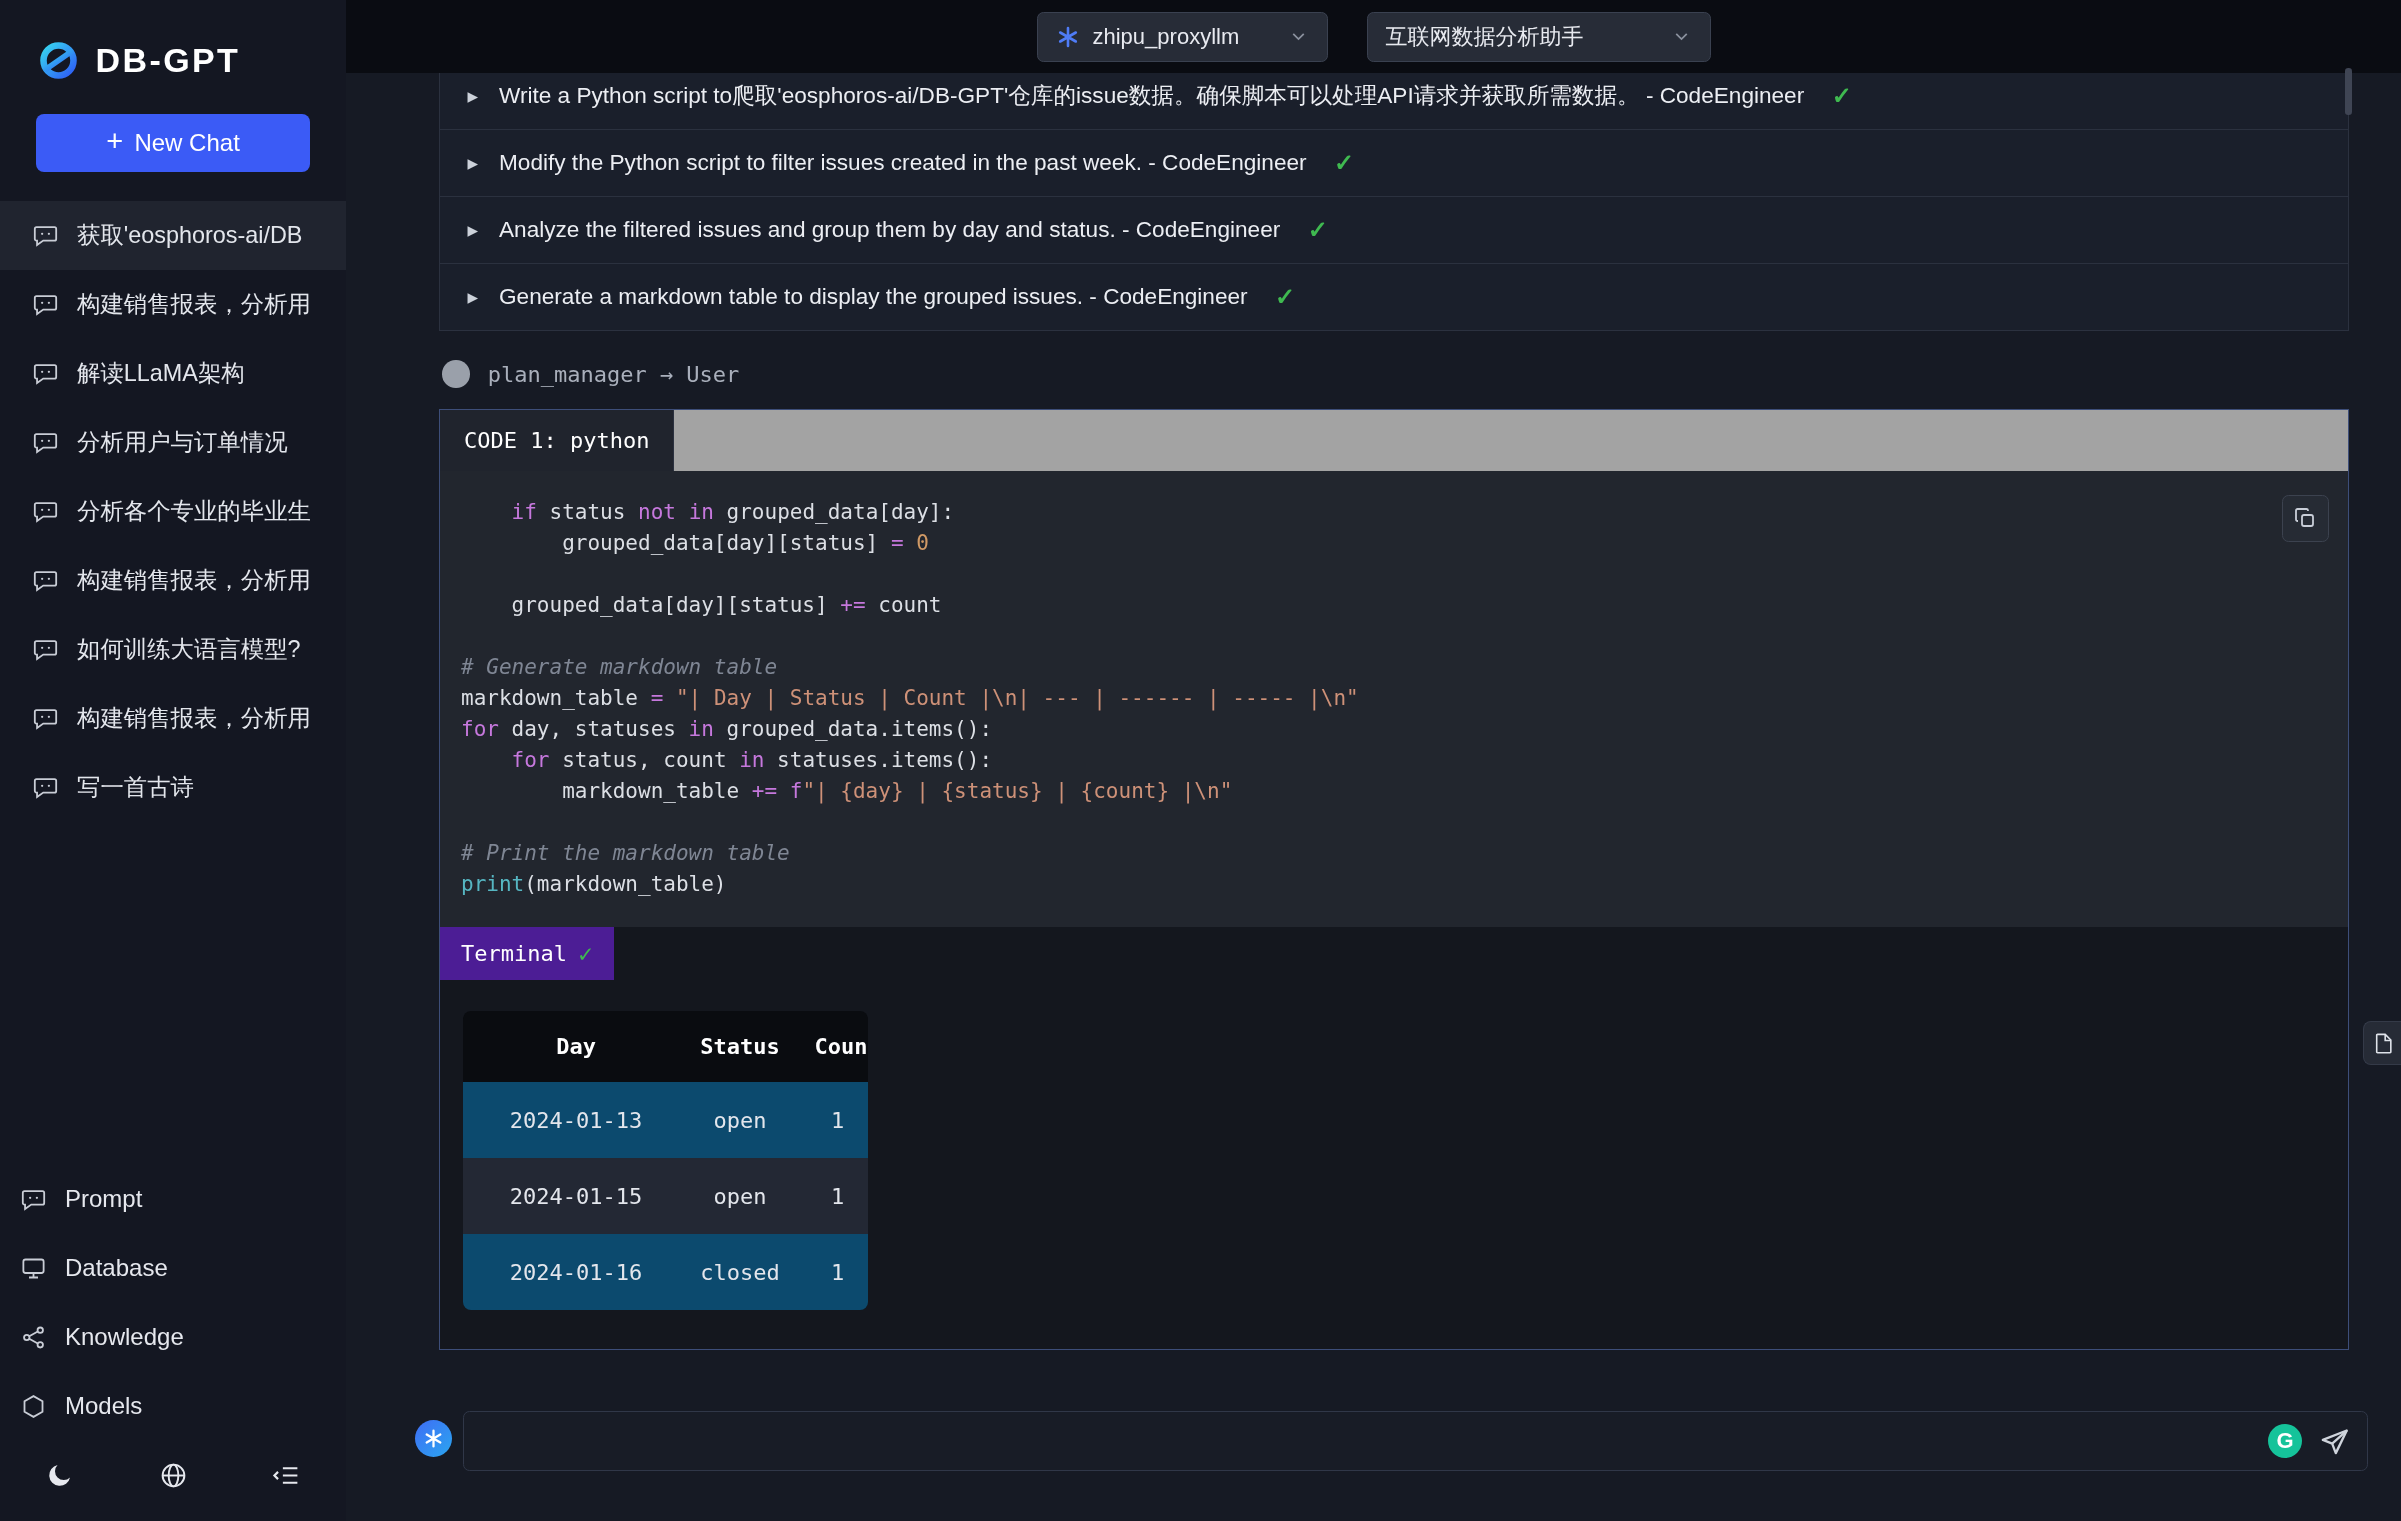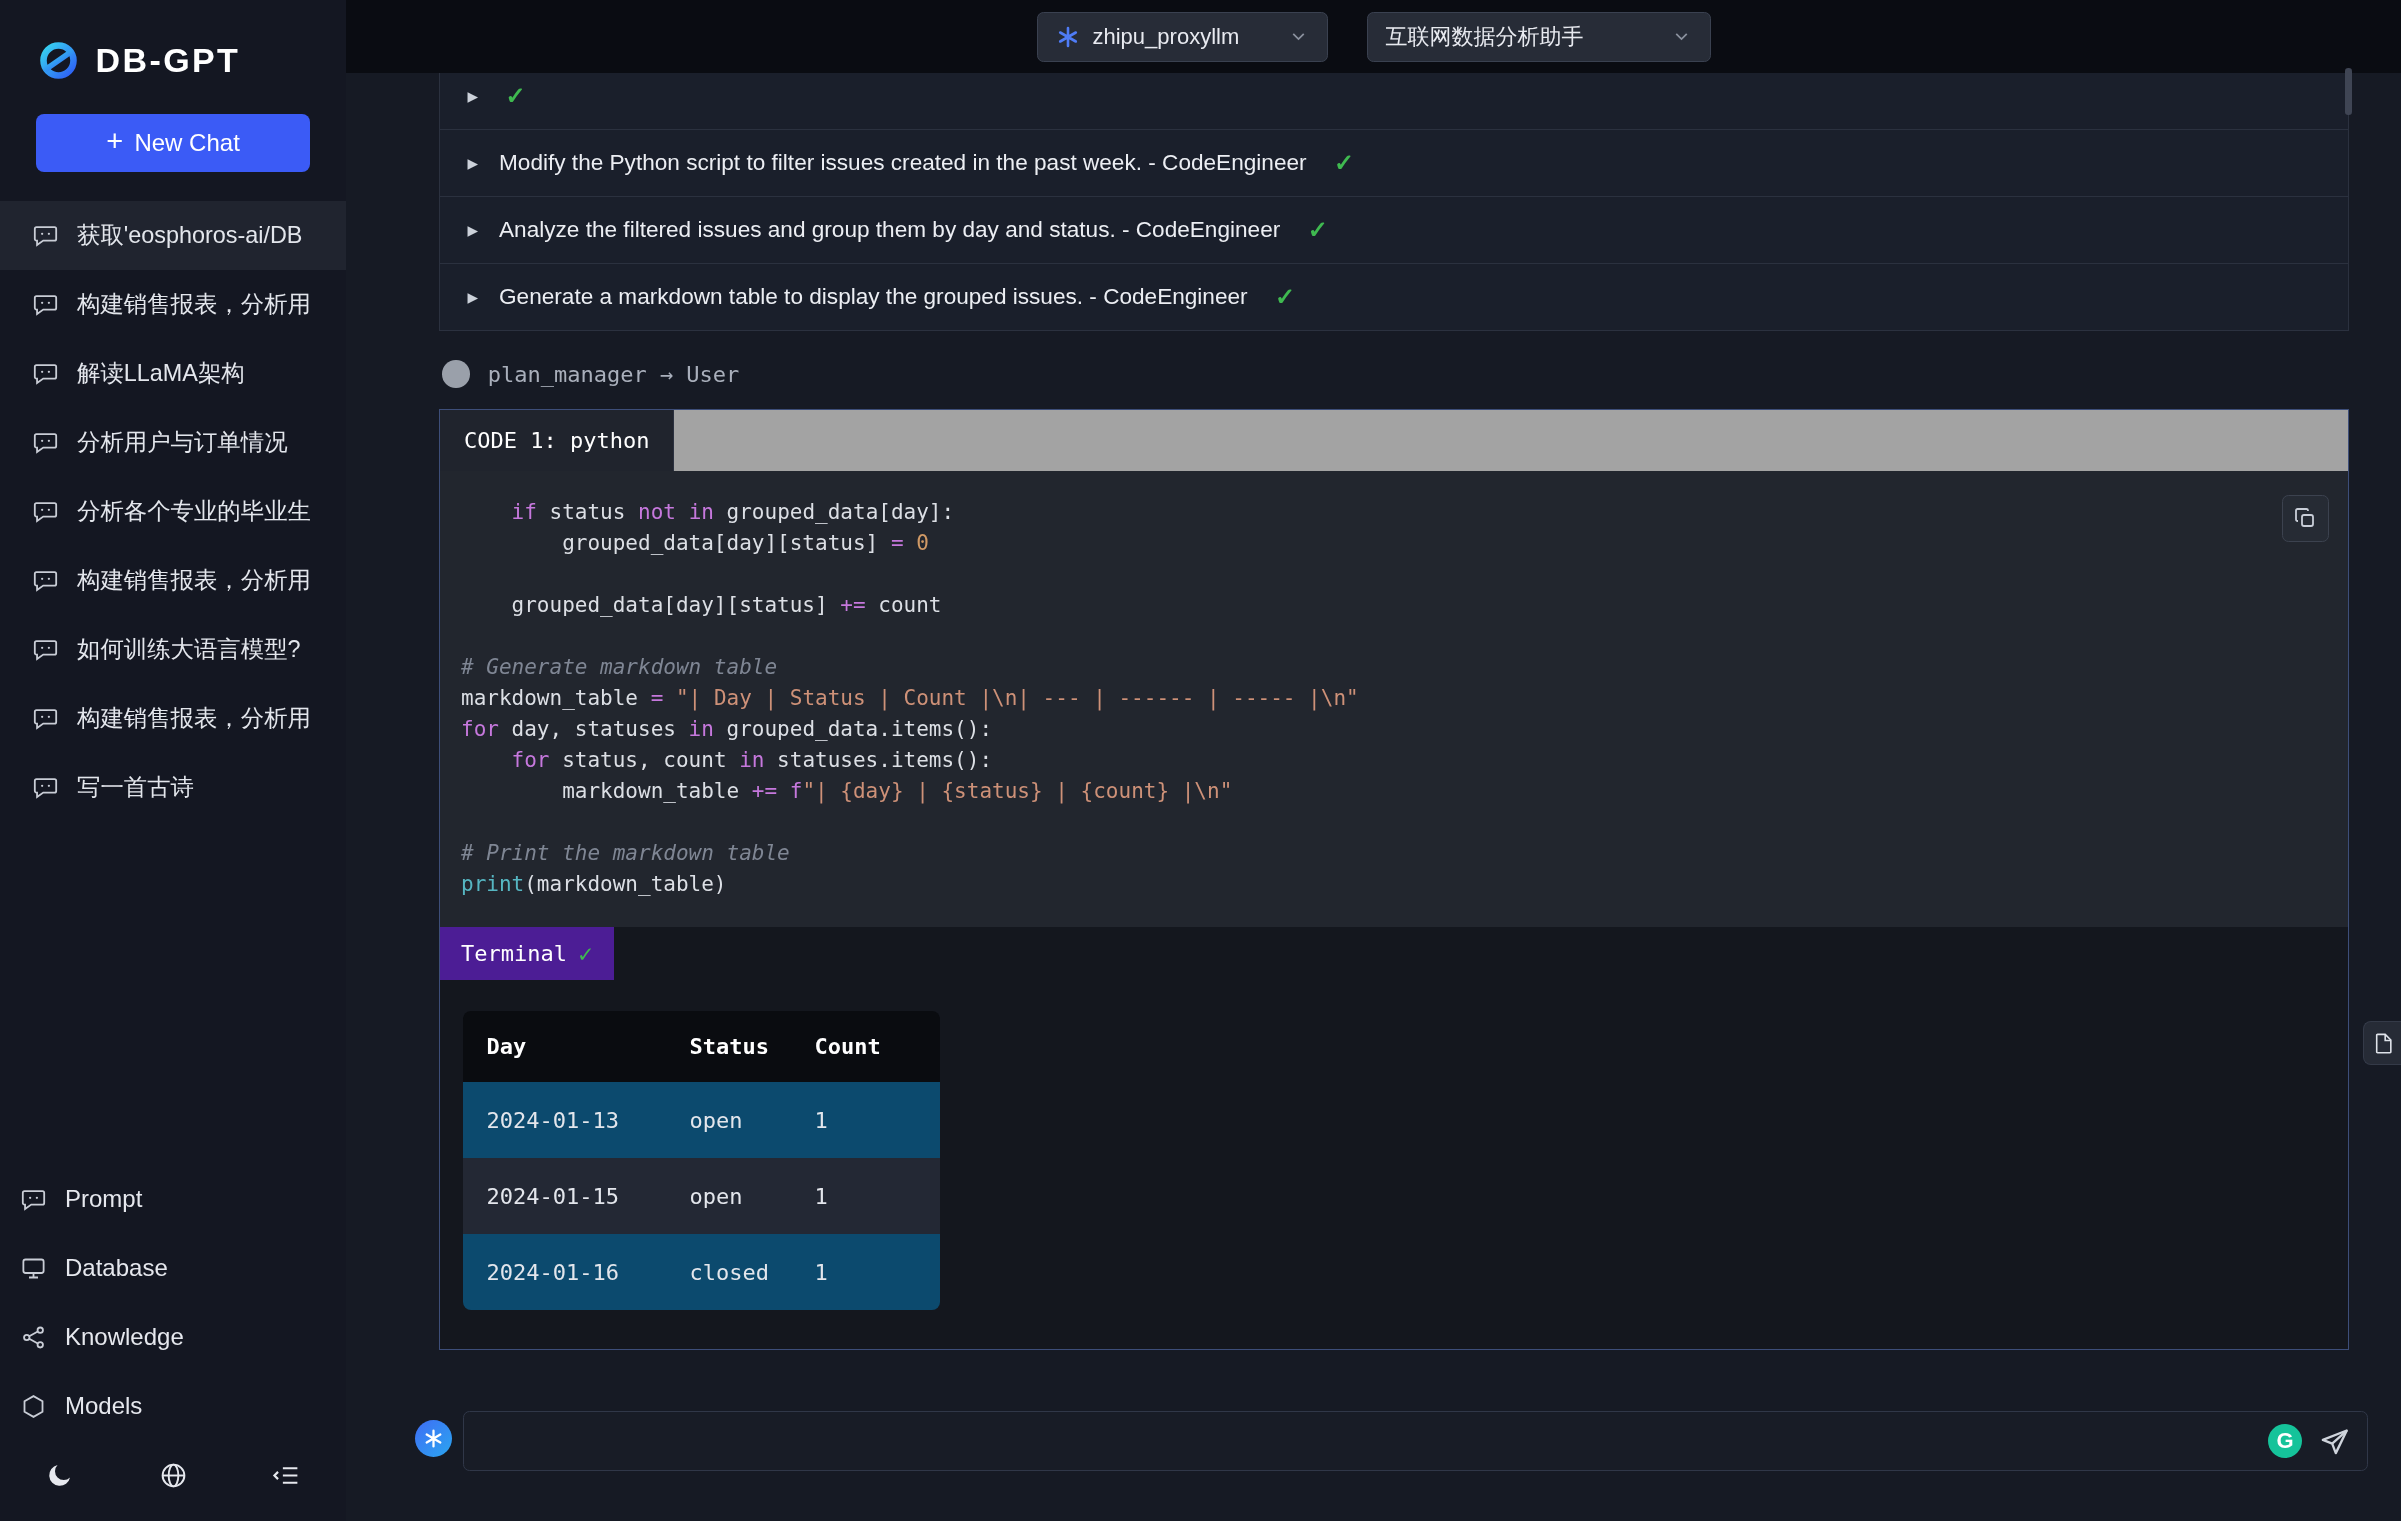--- a/index.html
+++ b/index.html
@@ -56,21 +56,21 @@
   .tok-op{color:#c678dd;}
   .tok-num{color:#d19a66;}
   .tok-str{color:#ce9178;}
   .tok-com{color:#7f8694;font-style:italic;}
   .tok-fn{color:#56b6c2;}
   .copy-btn{position:absolute;top:24px;right:19.4px;width:45px;height:45px;border:0.8px solid #3c424f;border-radius:6.5px;background:#262b34;display:flex;align-items:center;justify-content:center;cursor:pointer;}
   .copy-btn svg{width:24px;height:24px;}
   .terminal-bar{height:53px;background:#14171e;display:flex;}
   .terminal-tab{background:#4c1d95;padding:0 21px;display:flex;align-items:center;gap:11.3px;font-family:"DejaVu Sans Mono",monospace;font-size:22px;color:#fff;cursor:pointer;}
   .terminal-body{background:#14171e;padding:31px 0 39px 22.6px;}
-  .issue-table{width:477px;border-radius:8px;overflow:hidden;font-family:"DejaVu Sans Mono",monospace;font-size:22px;}
+  .issue-table{width:405px;border-radius:8px;overflow:hidden;font-family:"DejaVu Sans Mono",monospace;font-size:22px;text-align:center;}
   .trow{display:grid;grid-template-columns:203px 125px 70px;align-items:center;height:76px;color:#e3e6ec;}
   .trow.thead{height:71px;background:#0a0c10;font-weight:700;color:#fff;}
   .trow.odd{background:#0c4a6e;}
   .trow.even{background:#232834;}
   .tcell{padding-left:24px;white-space:nowrap;}
   
   .scroll-thumb{position:absolute;left:2345px;top:68px;width:6.5px;height:47px;background:#3f4554;border-radius:3.2px;cursor:pointer;}
   
   .float-doc{position:absolute;left:2363px;top:1021px;width:39px;height:42px;background:#262b36;border:0.8px solid #343a48;border-right:none;border-radius:8px 0 0 8px;display:flex;align-items:center;justify-content:center;cursor:pointer;}
   .float-doc svg{width:22.6px;height:22.6px;}
@@ -245,20 +245,21 @@
         <path d="M6 9l6 6 6-6"></path>
       </svg>
   </div>
 </div>
 
 <div class="main">
   <div class="content">
     <div class="plan-list" id="plan-list">
         <div class="plan-card">
     <span class="caret">▶</span>
+    <span class="plan-text">Write a Python script to爬取'eosphoros-ai/DB-GPT'仓库的issue数据。确保脚本可以处理API请求并获取所需数据。 - CodeEngineer</span>
     <span class="check">✓</span>
   </div>
         <div class="plan-card">
     <span class="caret">▶</span>
     <span class="plan-text">Modify the Python script to filter issues created in the past week. - CodeEngineer</span>
     <span class="check">✓</span>
   </div>
         <div class="plan-card">
     <span class="caret">▶</span>
     <span class="plan-text">Analyze the filtered issues and group them by day and status. - CodeEngineer</span>

